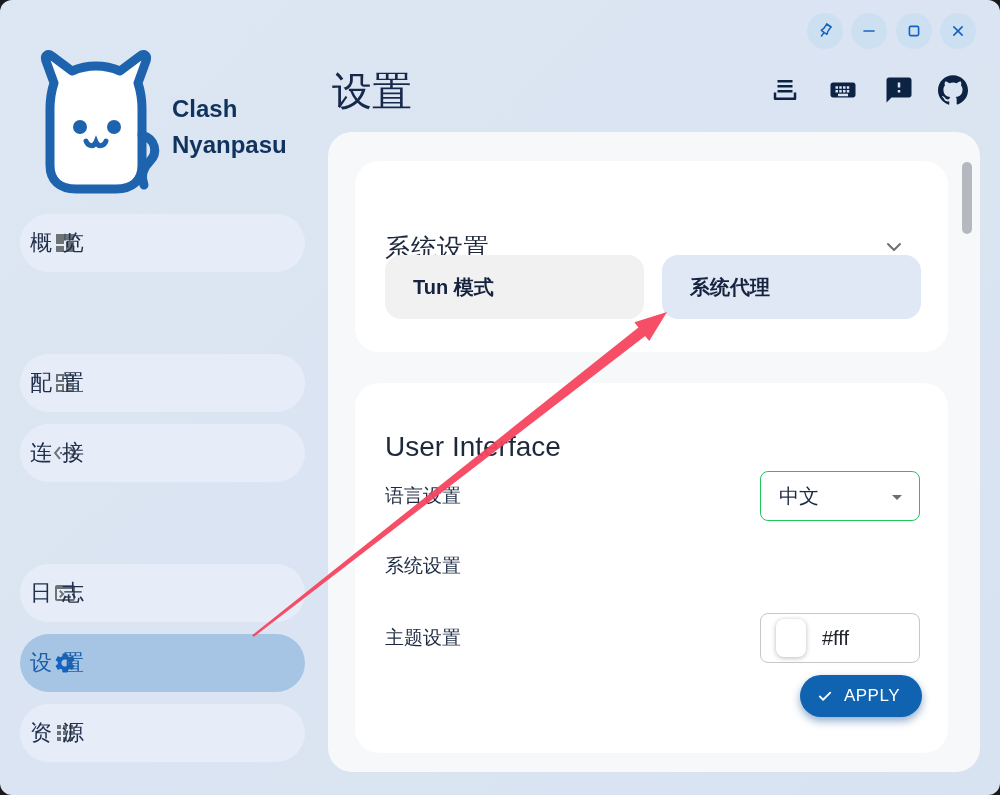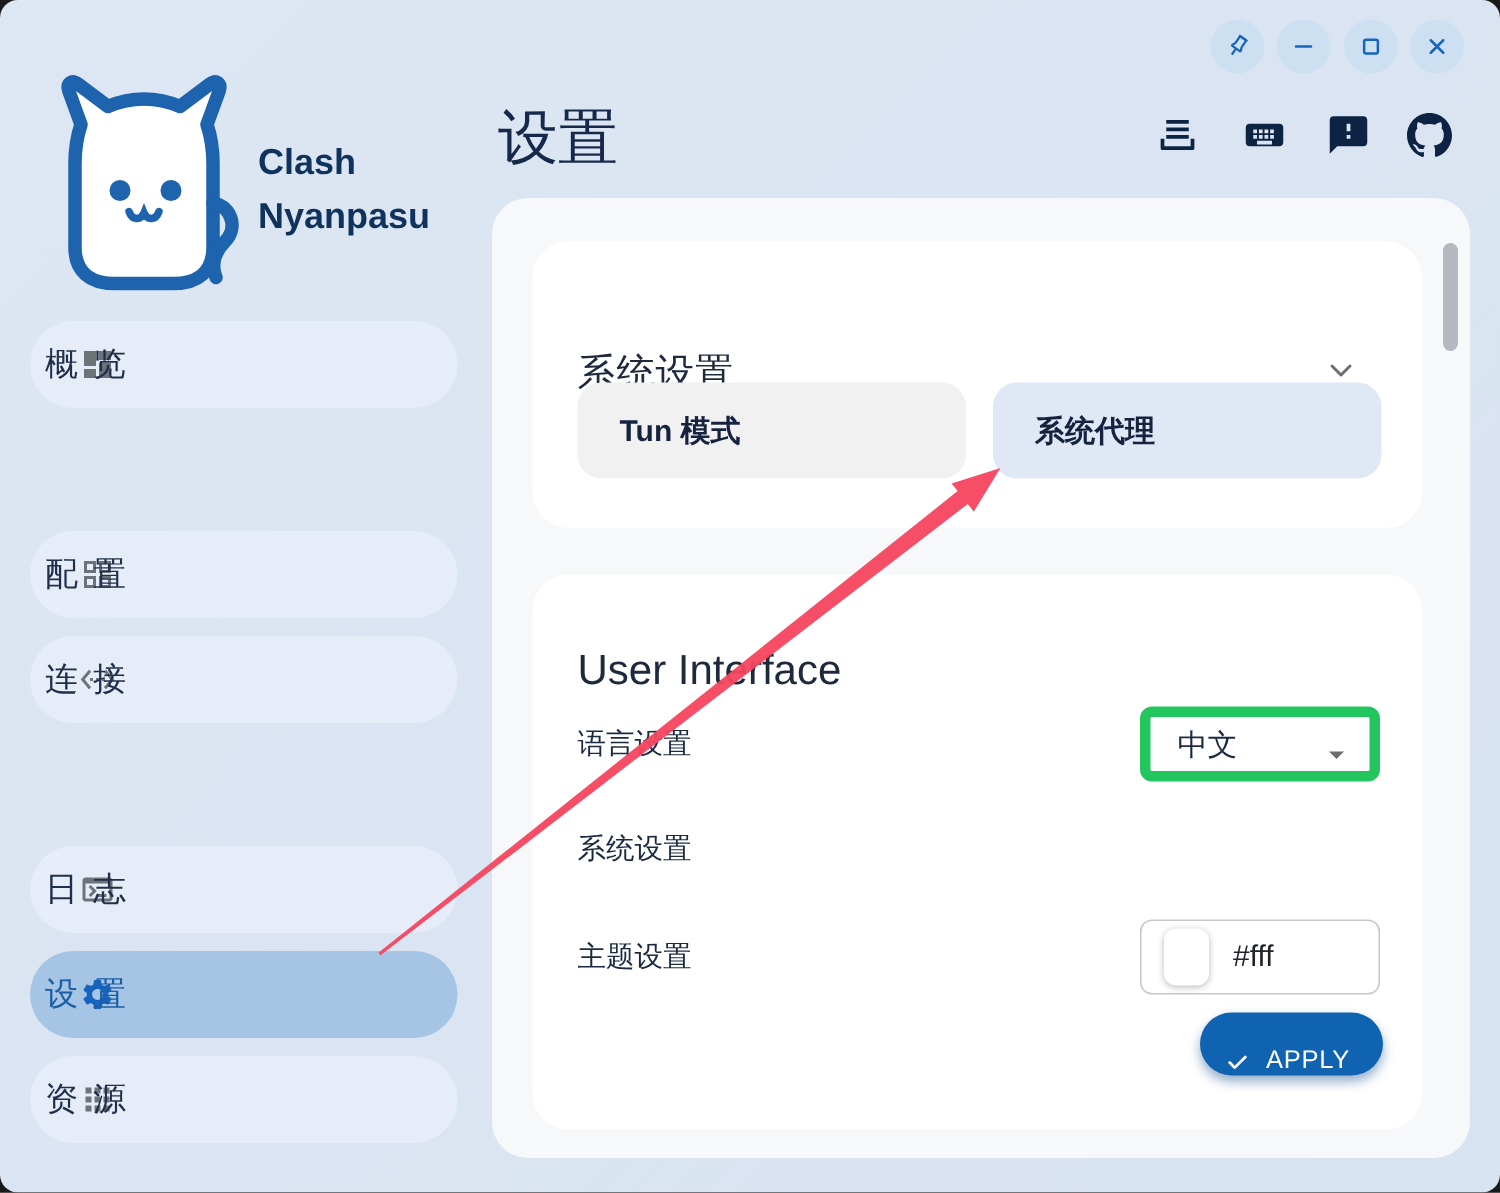--- a/index.html
+++ b/index.html
@@ -33,27 +33,27 @@
 
   #sys-title{position:absolute;left:30px;top:70px;font-size:26px;font-weight:500;color:#1e2a3c;}
   #sys-chevron{position:absolute;right:42px;top:74px;width:24px;height:24px;color:#6f6f6f;cursor:pointer;}
   .mode-btn{position:absolute;top:94px;width:259px;height:64px;border-radius:16px;border:none;text-align:left;padding:0 0 0 28px;font-family:inherit;font-size:20px;font-weight:700;color:#15233f;cursor:pointer;}
   #btn-tun{left:30px;background:#f1f1f2;}
   #btn-sysproxy{left:307px;background:#dfe8f4;}
 
   #ui-title{position:absolute;left:30px;top:48px;font-size:28px;font-weight:500;color:#1e2a3c;}
   .ui-row{position:absolute;left:30px;right:28px;height:50px;display:flex;align-items:center;justify-content:space-between;}
   .ui-label{font-size:19px;color:#1b2a41;}
-  .select-box{position:relative;width:160px;height:50px;border:7px solid #22c55e;border-radius:8px;background:#fff;box-sizing:border-box;display:flex;align-items:center;cursor:pointer;}
+  .select-box{position:relative;width:160px;height:50px;border:1px solid #22c55e;border-radius:8px;background:#fff;box-sizing:border-box;display:flex;align-items:center;cursor:pointer;}
   .select-value{margin-left:18px;font-size:20px;color:#1b2a41;}
   .select-caret{position:absolute;right:10px;top:13px;width:24px;height:24px;color:#6e6e6e;}
   .color-box{position:relative;width:160px;height:50px;border:1px solid #c4c7cb;border-radius:8px;background:#fff;box-sizing:border-box;display:flex;align-items:center;cursor:pointer;}
   .swatch{width:30px;height:38px;margin-left:15px;border-radius:8px;background:#ffffff;box-shadow:0 1px 5px rgba(0,0,0,0.28);}
   .color-text{margin-left:16px;font-size:20px;color:#20242a;}
-  #apply-btn{position:absolute;right:26px;top:292px;height:42px;padding:0 22px 0 16px;border:none;border-radius:21px;background:#0f63b1;color:#fff;font-family:inherit;font-size:17px;font-weight:500;letter-spacing:0.5px;display:flex;align-items:flex-end;gap:10px;box-shadow:0 4px 8px rgba(10,70,140,0.45);cursor:pointer;}
+  #apply-btn{position:absolute;right:26px;top:292px;height:42px;padding:0 22px 0 16px;border:none;border-radius:21px;background:#0f63b1;color:#fff;font-family:inherit;font-size:17px;font-weight:500;letter-spacing:0.5px;display:flex;align-items:center;gap:10px;box-shadow:0 4px 8px rgba(10,70,140,0.45);cursor:pointer;}
 
   
   #arrow-overlay{position:absolute;left:0;top:0;width:1000px;height:795px;pointer-events:none;z-index:50;}
 </style>
 </head>
 <body>
 
 <div id="window">
 
   <div id="sidebar">

